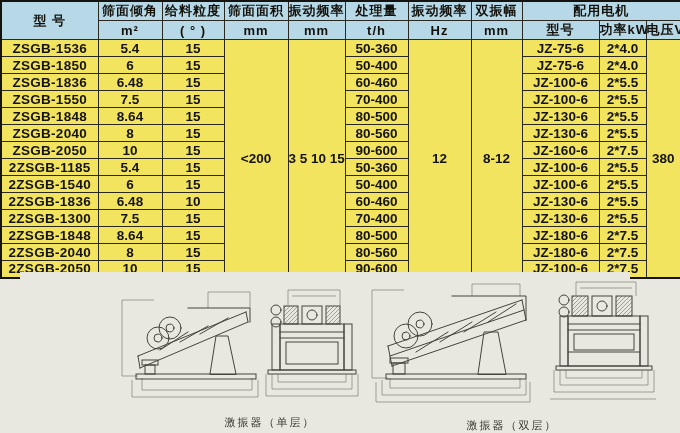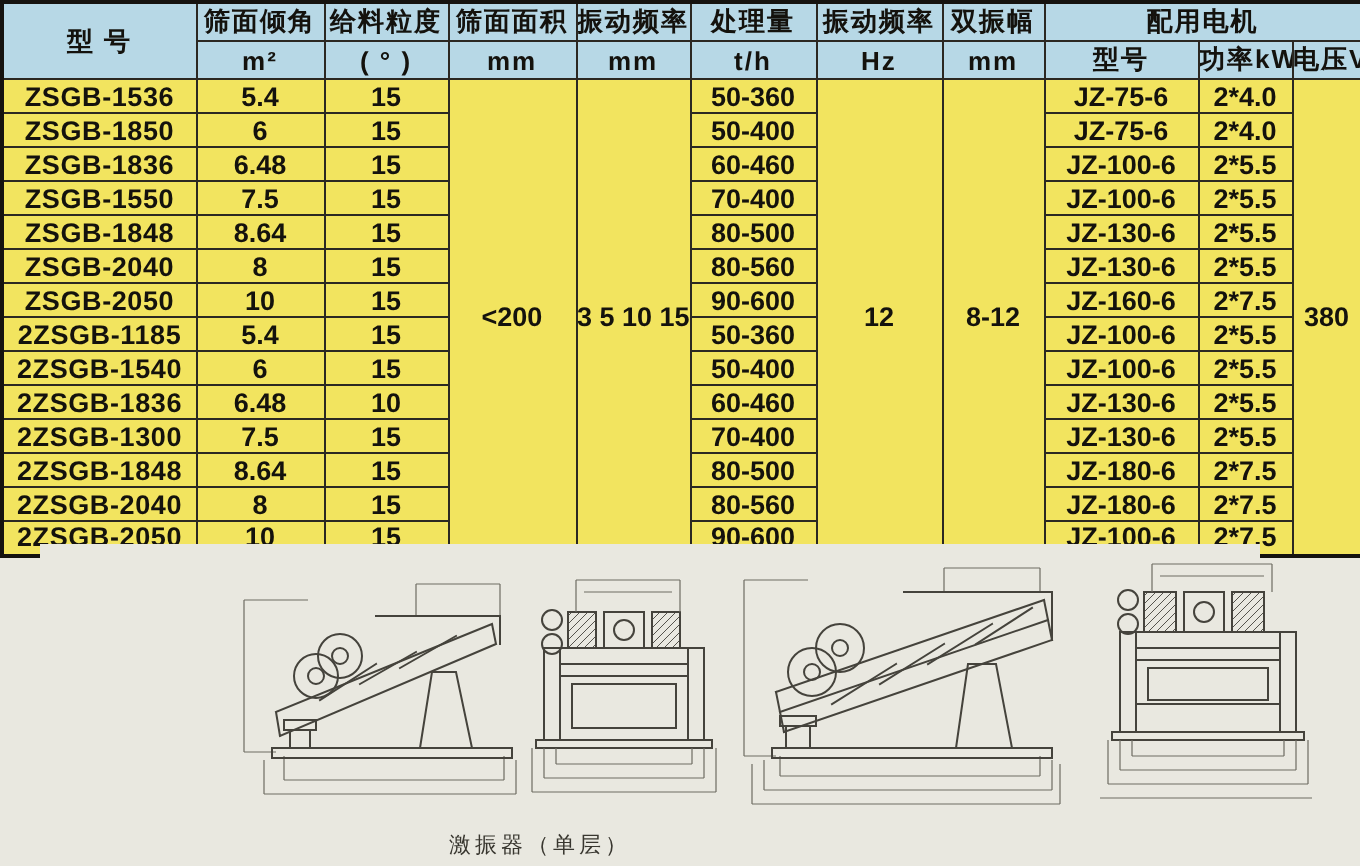--- a/index.html
+++ b/index.html
@@ -319,13 +319,14 @@
       <rect x="196" y="92" width="96" height="4"></rect>
     </g>
     <g class="dim">
       <path d="M216,8 H276 M220,14 H272 M216,8 V22 M276,8 V22"></path>
       <path d="M206,104 H282 M200,111 H288 M194,118 H294 M190,125 H296"></path>
       <path d="M206,96 V104 M282,96 V104 M200,96 V111 M288,96 V111 M194,96 V118 M294,96 V118"></path>
     </g>
   </svg>
 
   <div class="caption" id="cap-left">激振器（单层）</div>
+  <div class="caption" id="cap-right">激振器（双层）</div>
 </div>
 
 </body></html>

